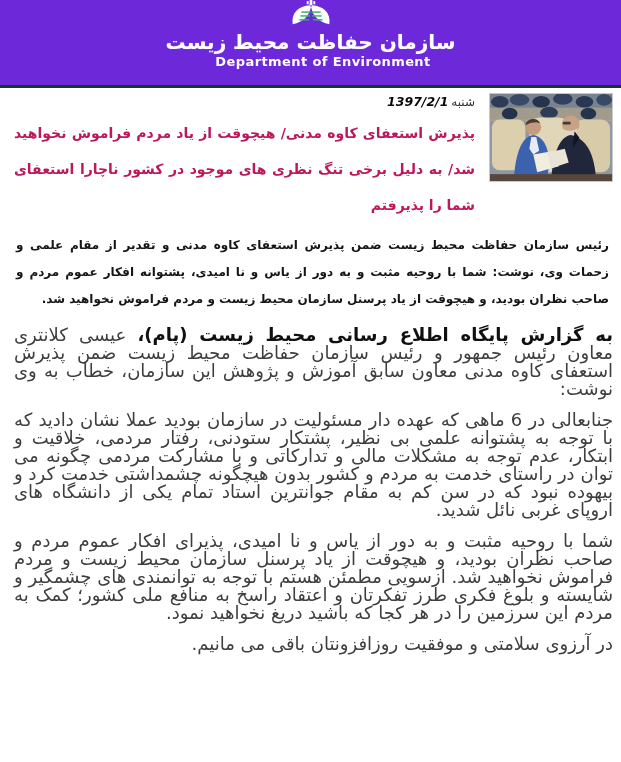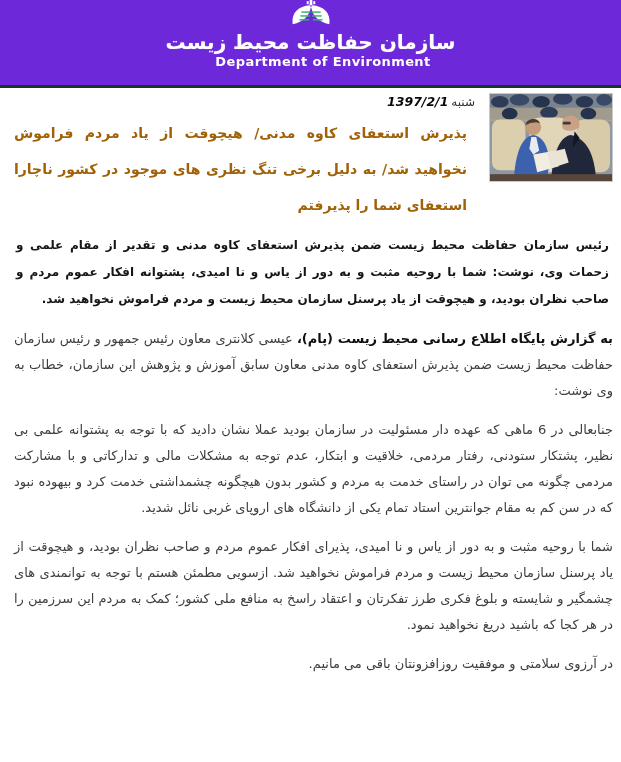--- a/index.html
+++ b/index.html
@@ -42,34 +42,34 @@
   .headline-col{flex:1;padding-right:14px;padding-left:2px;min-width:0;}
   .dateline{
     text-align:right;font-size:9px;color:#222;margin-top:2px;line-height:14px;
   }
   .dateline .weekday{font-size:12px;color:#333;margin-top:12px;}
   .dateline .date-num{
     font-size:12.5px;font-weight:bold;font-style:italic;color:#0a0a0a;
     letter-spacing:.3px;
   }
   .headline{
-    margin:5px 8px 0 0;
-    font-size:14px;font-weight:bold;color:#a16207;
+    margin:5px 0 0 0;
+    font-size:14px;font-weight:bold;color:#be185d;
     line-height:36px;
     text-align:justify;
   }
   .lede{
     margin:9px 4px 0 4px;
     font-size:12px;font-weight:bold;color:#161616;
     line-height:27px;text-align:justify;
   }
   .para{
     margin:13px 0 0 2px;
-    font-size:13px;color:#3e3e3e;
-    line-height:26px;text-align:justify;
+    font-size:18px;color:#3e3e3e;
+    line-height:18px;text-align:justify;
   }
   .para .lead-bold{font-weight:bold;color:#101010;}
 </style>
 </head>
 <body>
 
 <div class="page">
 
   <header class="banner">
     <span class="emblem">

